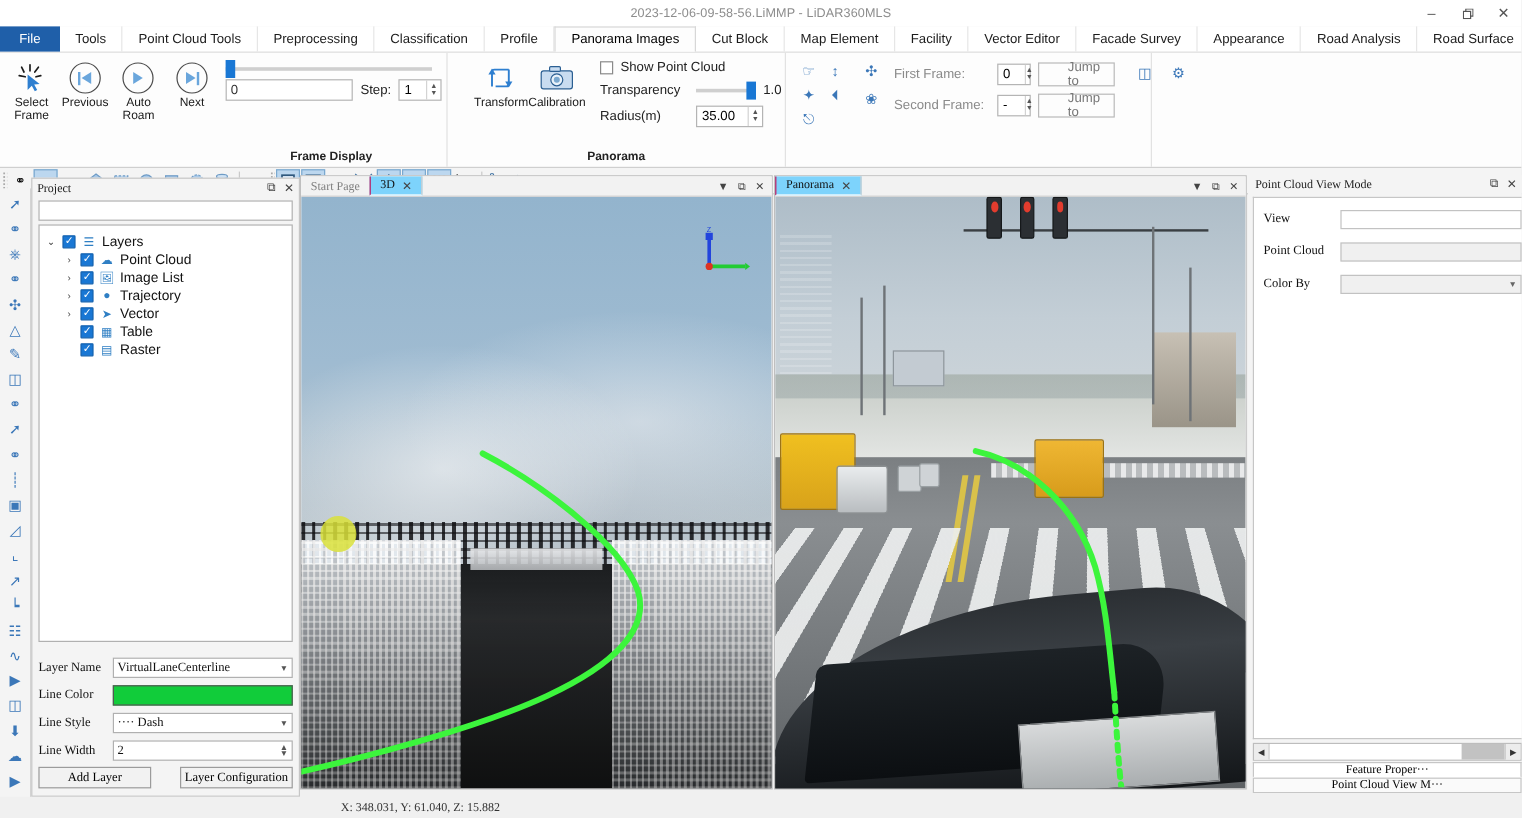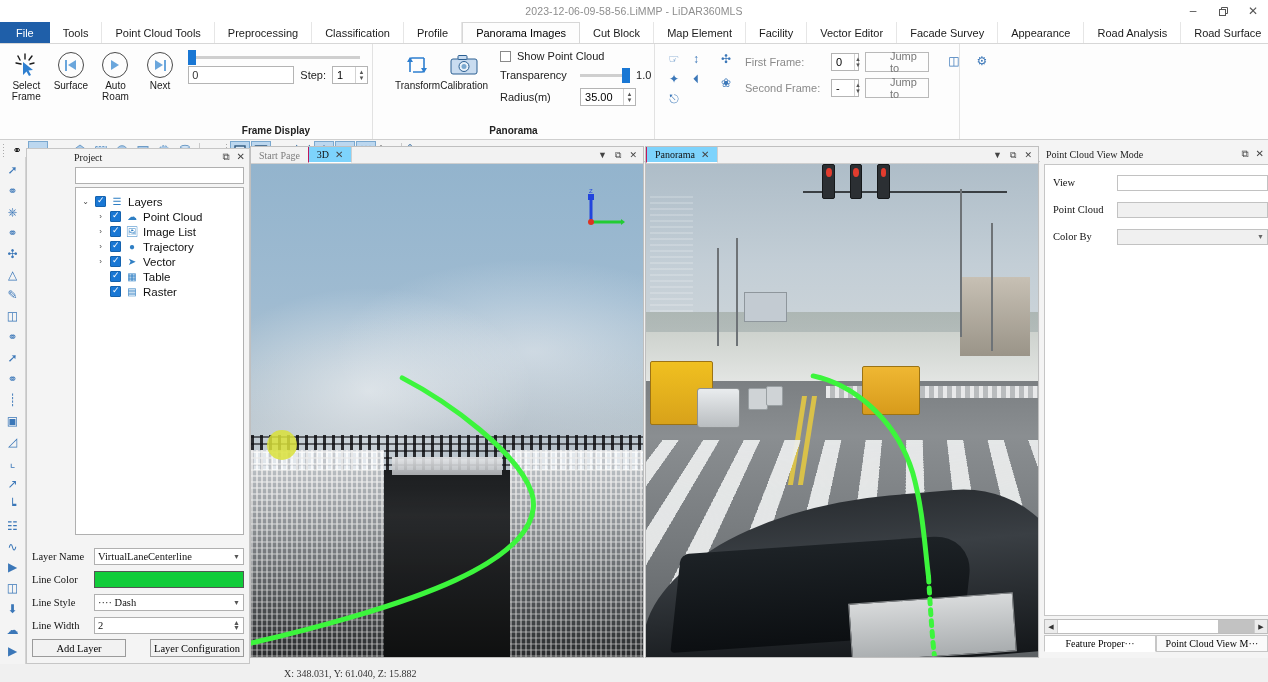--- a/index.html
+++ b/index.html
@@ -96,21 +96,21 @@
           overflow:hidden; }
   .vbtn{ width:22px; height:21px; display:flex; align-items:center; justify-content:center;
          color:#3b77b8; font-size:12px; }
 
   
   .panel{ position:absolute; background:#f7f7f7; border:1px solid #c6c6c6; }
   .pnl-hdr{ height:16px; display:flex; align-items:center; padding:0 4px;
             font-size:10px; color:#1b1b1b; font-family:"Liberation Serif", serif; }
   .pnl-hdr .sp{ margin-left:auto; display:flex; gap:7px; color:#444; font-size:10px; }
 
-  .proj-panel{ left:26px; top:148px; width:224px; height:516px; background:#f4f4f4;padding-left:43px; }
+  .proj-panel{ left:26px; top:148px; width:224px; height:516px; background:#f4f4f4; }
   .search-box{ margin:2px 5px 0 5px; height:17px; background:#fff; border:1px solid #b0b0b0; }
   .tree{ margin:3px 5px 0 5px; background:#fff; border:1px solid #b0b0b0; height:348px;
          padding:6px 4px; font-size:11px; }
   .trow{ display:flex; align-items:center; height:15px; gap:4px; }
   .twist{ width:11px; text-align:center; color:#4a4a4a; font-size:8px; }
   .cb{ width:11px; height:11px; background:#1977d4; border:1px solid #1462ae; border-radius:1px;
        position:relative; }
   .cb:after{ content:"✓"; position:absolute; left:1px; top:-2px; color:#fff; font-size:9px; }
   .ticon{ width:14px; height:14px; display:flex; align-items:center; justify-content:center;
           font-size:10px; color:#2f7fc4; }
@@ -223,21 +223,21 @@
   .rfield{ flex:1; height:16px; border:1px solid #c2c2c2; background:#fff; display:flex;
            align-items:center; padding:0 3px; font-size:10.5px; }
   .rfield.gray{ background:#f0f0f0; }
   .rfield .cv{ margin-left:auto; font-size:7px; color:#666; }
   .rp-scroll{ position:absolute; left:4px; right:0; bottom:24px; height:15px;
               display:flex; align-items:stretch; border:1px solid #bdbdbd; background:#fff; }
   .rp-scroll .ar{ width:13px; background:#ececec; border-right:1px solid #cfcfcf;
                   display:flex; align-items:center; justify-content:center; font-size:7px; color:#333; }
   .rp-scroll .ar.r{ border-right:none; border-left:1px solid #cfcfcf; }
   .rp-scroll .thumb{ width:36px; margin-left:auto; background:#c2c2c2; }
-  .rp-tabs{ position:absolute; left:4px; right:0; bottom:6px; height:17px; display:flex; }
+  .rp-tabs{ position:absolute; left:4px; right:0; bottom:6px; height:17px; display:flex;flex-direction:column; }
   .rtabb{ flex:1; border:1px solid #c6c6c6; background:#fafafa; display:flex;
           align-items:center; justify-content:center; font-size:10px;
           font-family:"Liberation Serif", serif; }
   .rtabb.active{ background:#fff; border-bottom:1px solid #fff; }
 
   
   .statusbar{ position:absolute; left:0; right:0; bottom:0; height:18px; background:#f0f0f0;
               display:flex; align-items:center; }
   .statusbar .coords{ margin-left:284px; font-size:10px; color:#333;
                       font-family:"Liberation Serif", serif; }
@@ -299,21 +299,21 @@
         <span>Frame</span>
       </div>
 
       <div class="bigbtn">
         <div class="gl">
           <div class="circ">
               <div class="bar-v" style="margin-right:1px"></div>
               <div class="tri-l"></div>
             </div>
         </div>
-        <span>Surface</span>
+        <span>Previous</span>
       </div>
 
       <div class="bigbtn">
         <div class="gl">
           <div class="circ">
               <div class="tri-r"></div>
             </div>
         </div>
         <span>Auto</span>
         <span>Roam</span>

